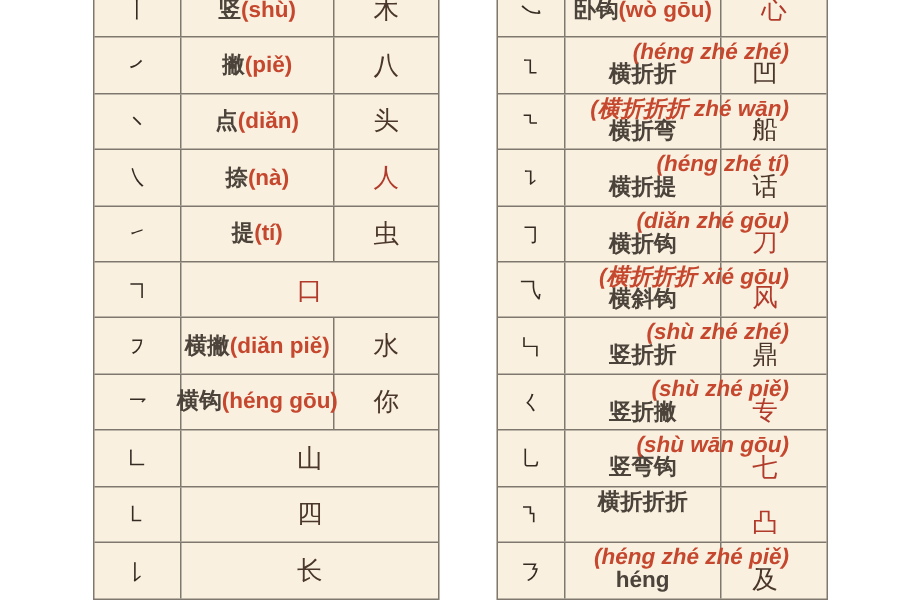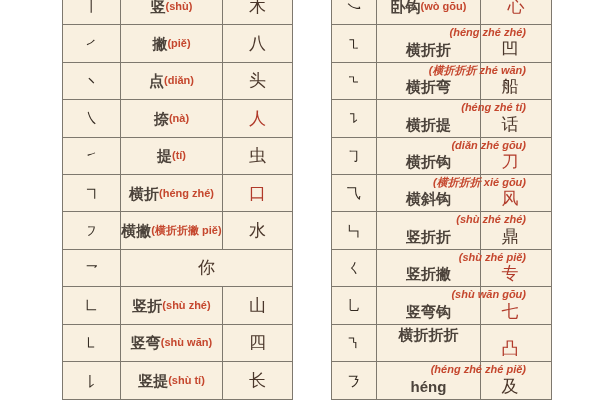--- a/index.html
+++ b/index.html
@@ -24,21 +24,21 @@
   }
   .cell.stroke{border-right:1.6px solid #7e786e;}
   #left-table .cell.stroke{width:58px;}
   #right-table .cell.stroke{width:45px;}
   .cell.name{border-right:1.6px solid #7e786e;white-space:nowrap;}
   #left-table .cell.name{width:102px;}
   #right-table .cell.name{width:104px;}
   .cell.example{flex:1;}
   .glyph{font-size:14px;color:#352b22;line-height:1;}
   .cn{font-size:15px;font-weight:bold;color:#4c433b;line-height:1;z-index:2;}
-  .py{font-size:11px;font-weight:bold;color:#c5472e;line-height:1;z-index:3;white-space:nowrap;}
+  .py{font-size:15px;font-weight:bold;color:#c5472e;line-height:1;z-index:3;white-space:nowrap;}
   
   .cell.name.stacked{
     flex-direction:column;align-items:stretch;
     justify-content:space-between;padding:2px 0 5px 0;
   }
   .stacked .py{order:0;align-self:flex-end;transform:translateX(46px);font-style:italic;}
   .stacked .cn{order:1;align-self:center;}
   .cell.example.low{align-items:flex-end;padding-bottom:4px;justify-content:center;}
   .cell.example.low .ex{transform:translateX(-6px);}
   .ex{font-size:17px;line-height:1;}
@@ -107,79 +107,67 @@
           <span class="py">(tí)</span>
         </div>
         <div class="cell example">
           <span class="ex ex-dark">虫</span>
         </div>
       </div>
       <div class="trow">
         <div class="cell stroke">
           <span class="glyph">㇕</span>
         </div>
-        <div class="cell name">
-          <span class="cn">横折</span>
-          <span class="py">(héng zhé)</span>
-        </div>
         <div class="cell example">
           <span class="ex ex-red">口</span>
         </div>
       </div>
       <div class="trow">
         <div class="cell stroke">
           <span class="glyph">㇇</span>
         </div>
         <div class="cell name">
           <span class="cn">横撇</span>
-          <span class="py">(横折折撇 piě)</span>
+          <span class="py">(diǎn piě)</span>
         </div>
         <div class="cell example">
           <span class="ex ex-dark">水</span>
         </div>
       </div>
       <div class="trow">
         <div class="cell stroke">
           <span class="glyph">㇖</span>
         </div>
+        <div class="cell name">
+          <span class="cn">横钩</span>
+          <span class="py">(héng gōu)</span>
+        </div>
         <div class="cell example">
           <span class="ex ex-dark">你</span>
         </div>
       </div>
       <div class="trow">
         <div class="cell stroke">
           <span class="glyph">㇗</span>
         </div>
-        <div class="cell name">
-          <span class="cn">竖折</span>
-          <span class="py">(shù zhé)</span>
-        </div>
         <div class="cell example">
           <span class="ex ex-dark">山</span>
         </div>
       </div>
       <div class="trow">
         <div class="cell stroke">
           <span class="glyph">㇄</span>
         </div>
-        <div class="cell name">
-          <span class="cn">竖弯</span>
-          <span class="py">(shù wān)</span>
-        </div>
         <div class="cell example">
           <span class="ex ex-dark">四</span>
         </div>
       </div>
       <div class="trow">
         <div class="cell stroke">
           <span class="glyph">㇙</span>
-        </div>
-        <div class="cell name">
-          <span class="cn">竖提</span>
-          <span class="py">(shù tí)</span>
         </div>
         <div class="cell example">
           <span class="ex ex-dark">长</span>
         </div>
       </div>
     </div>
   <div class="stroke-table" id="right-table">
       <div class="trow">
         <div class="cell stroke">
           <span class="glyph">㇃</span>

